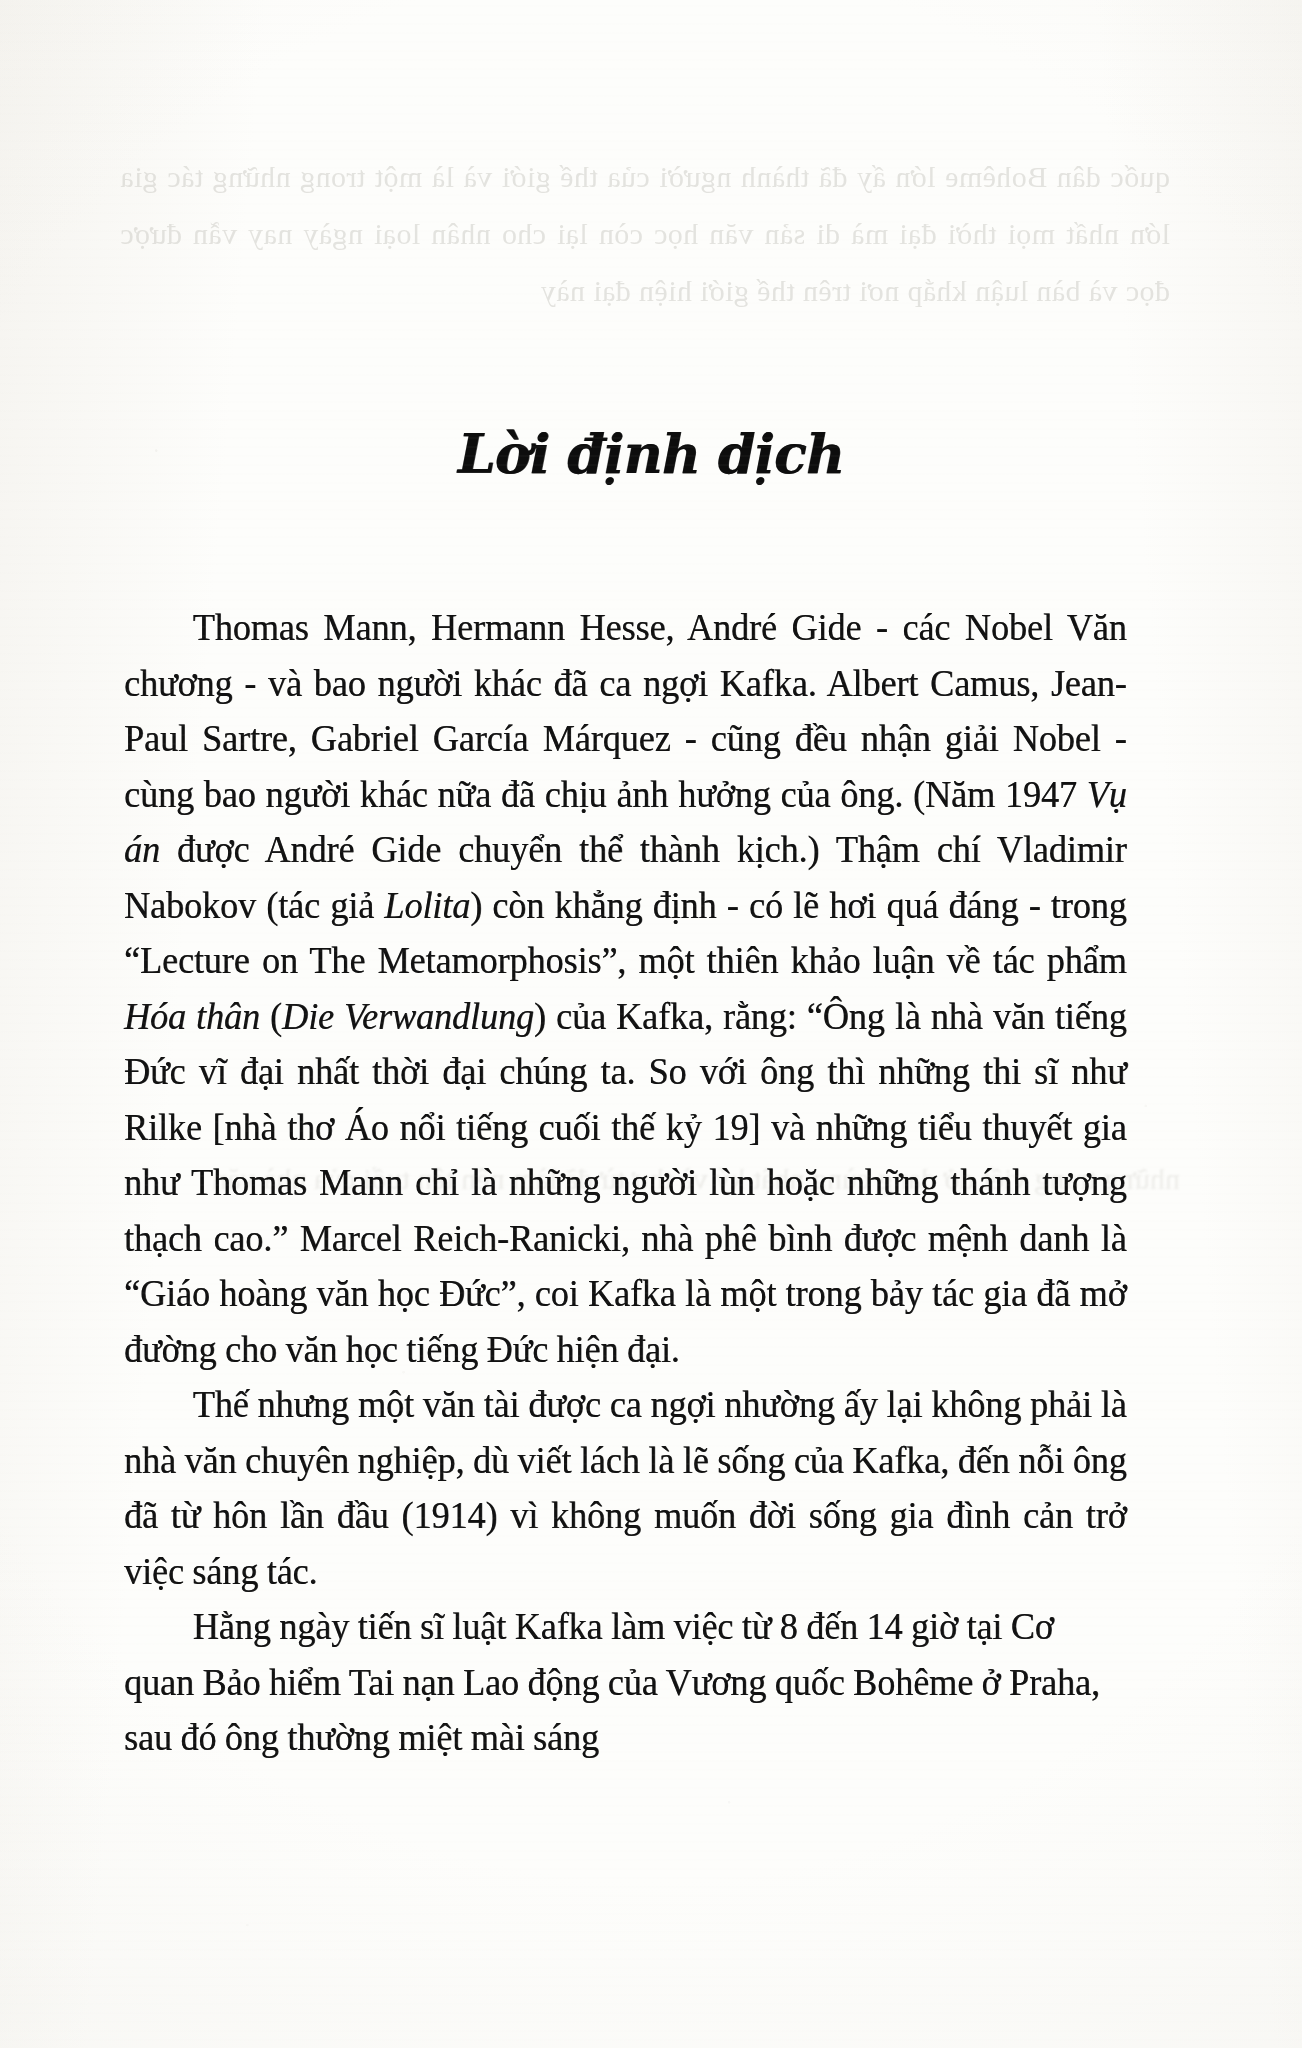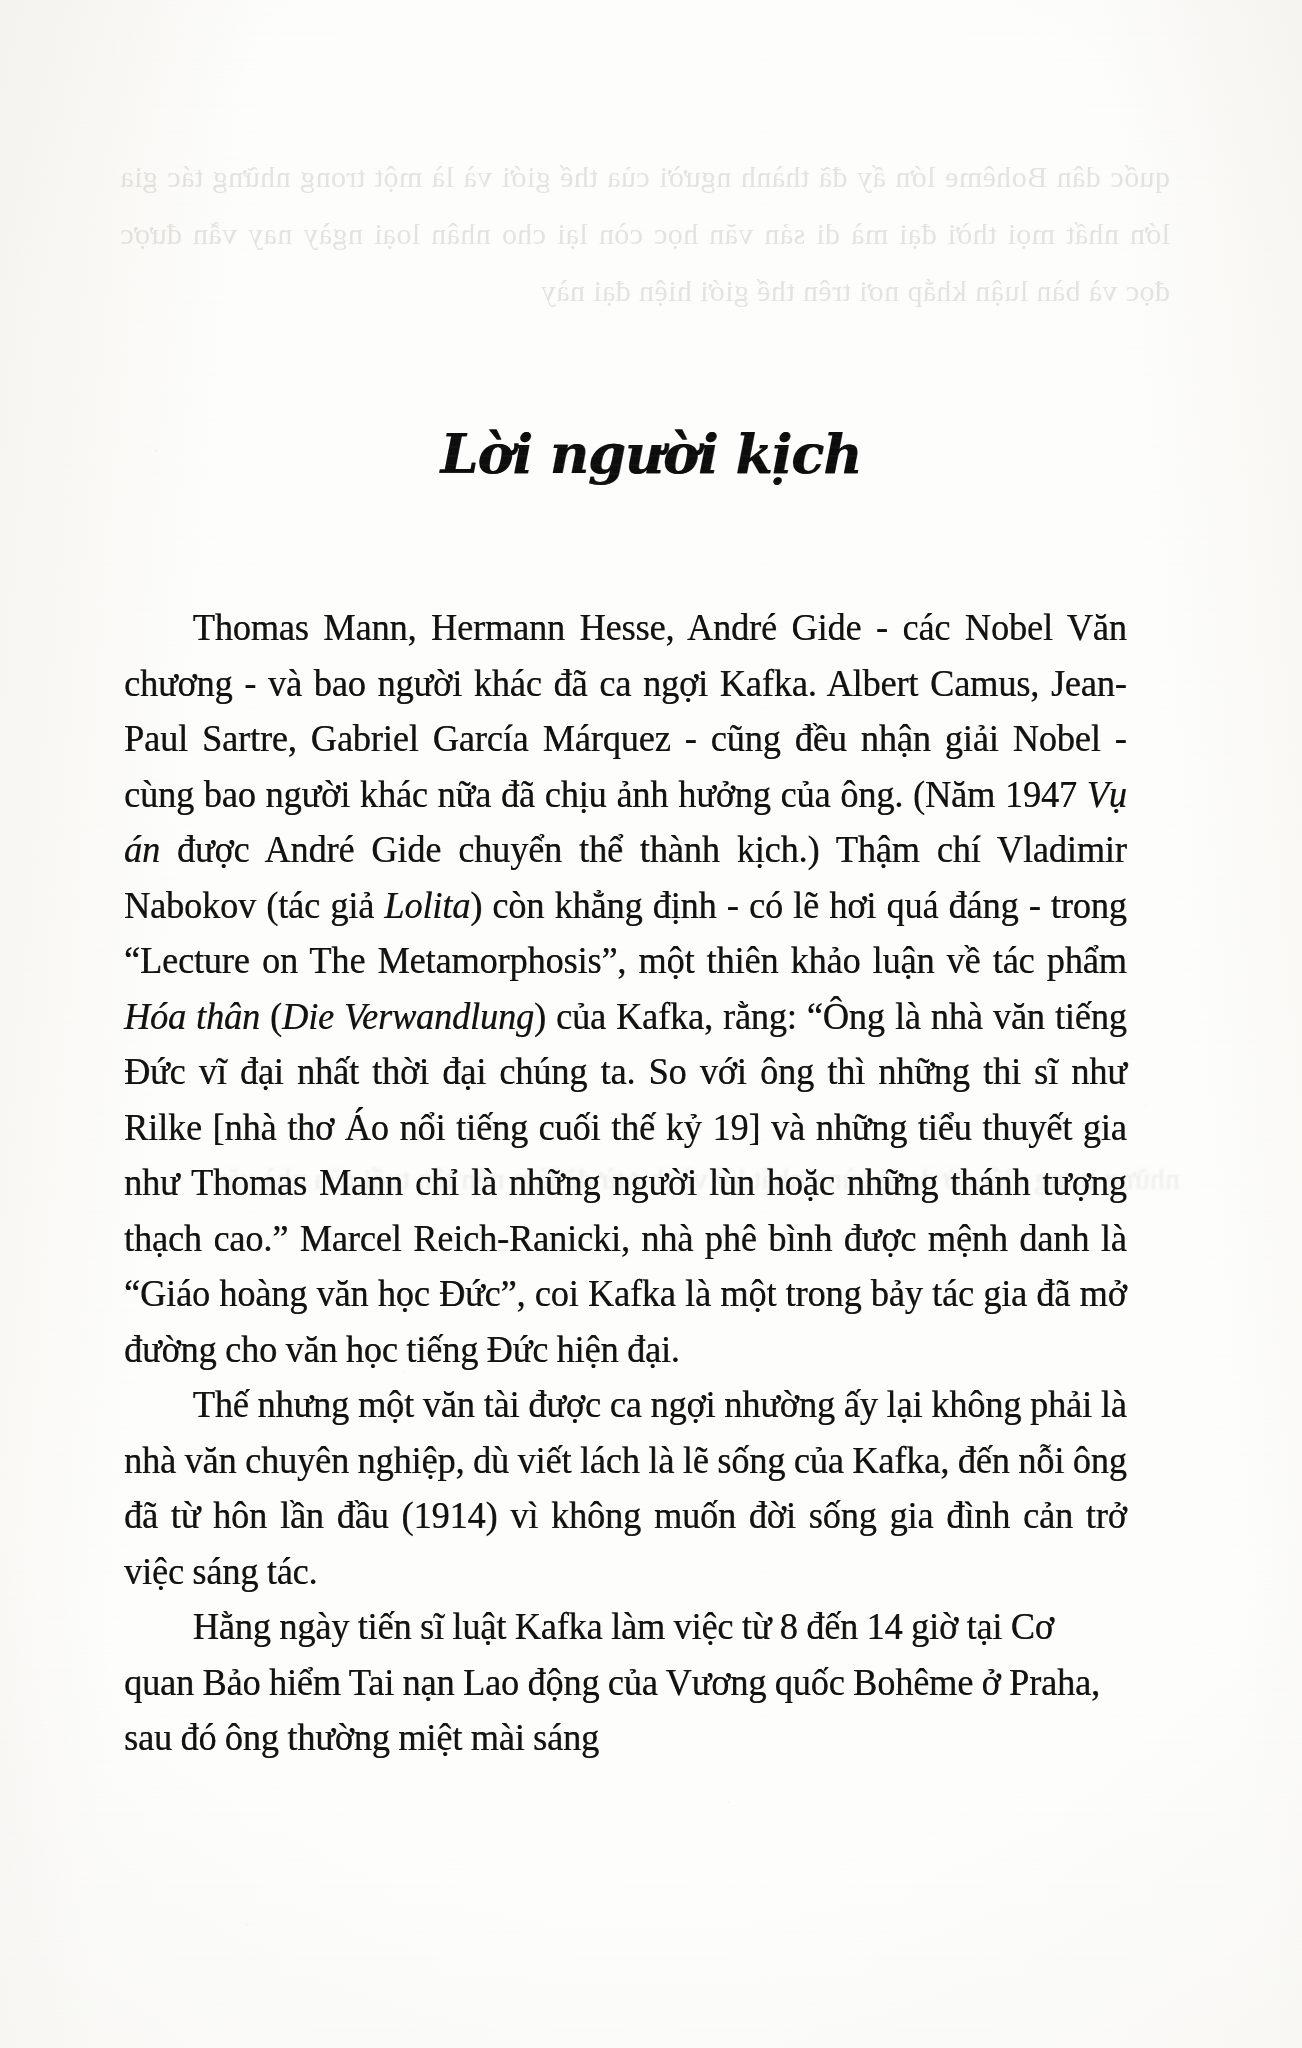--- a/index.html
+++ b/index.html
@@ -154,21 +154,21 @@
 <div class="page">
 
   <div class="paper-tone"></div>
   <div class="scan-speckle"></div>
 
   <div class="bleed">quốc dân Bohême lớn ấy đã thành người của thế giới và là một trong những tác gia lớn nhất mọi thời đại mà di sản văn học còn lại cho nhân loại ngày nay vẫn được đọc và bàn luận khắp nơi trên thế giới hiện đại này</div>
   <div class="bleed-lower">những trang viết dở dang cùng nhật ký và thư từ đã làm nên tên tuổi của nhà văn</div>
 
   <div class="content">
 
-    <h1 class="title">Lời người kịch</h1>
+    <h1 class="title">Lời định dịch</h1>
 
     <div class="body-block">
 
       <p class="para"><span>Thomas Mann, Hermann Hesse, André Gide - các Nobel Văn chương - và bao người khác đã ca ngợi Kafka. Albert Camus, Jean-Paul Sartre, Gabriel García Márquez - cũng đều nhận giải Nobel - cùng bao người khác nữa đã chịu ảnh hưởng của ông. (Năm 1947 </span><em class="ital">Vụ án</em><span> được André Gide chuyển thể thành kịch.) Thậm chí Vladimir Nabokov (tác giả </span><em class="ital">Lolita</em><span>) còn khẳng định - có lẽ hơi quá đáng - trong “Lecture on The Metamorphosis”, một thiên khảo luận về tác phẩm </span><em class="ital">Hóa thân</em><span> (</span><em class="ital">Die Verwandlung</em><span>) của Kafka, rằng: “Ông là nhà văn tiếng Đức vĩ đại nhất thời đại chúng ta. So với ông thì những thi sĩ như Rilke [nhà thơ Áo nổi tiếng cuối thế kỷ 19] và những tiểu thuyết gia như Thomas Mann chỉ là những người lùn hoặc những thánh tượng thạch cao.” Marcel Reich-Ranicki, nhà phê bình được mệnh danh là “Giáo hoàng văn học Đức”, coi Kafka là một trong bảy tác gia đã mở đường cho văn học tiếng Đức hiện đại.</span></p>
 
       <p class="para">Thế nhưng một văn tài được ca ngợi nhường ấy lại không phải là nhà văn chuyên nghiệp, dù viết lách là lẽ sống của Kafka, đến nỗi ông đã từ hôn lần đầu (1914) vì không muốn đời sống gia đình cản trở việc sáng tác.</p>
 
       <p class="para">Hằng ngày tiến sĩ luật Kafka làm việc từ 8 đến 14 giờ tại Cơ quan Bảo hiểm Tai nạn Lao động của Vương quốc Bohême ở Praha, sau đó ông thường miệt mài sáng</p>
 
     </div>

